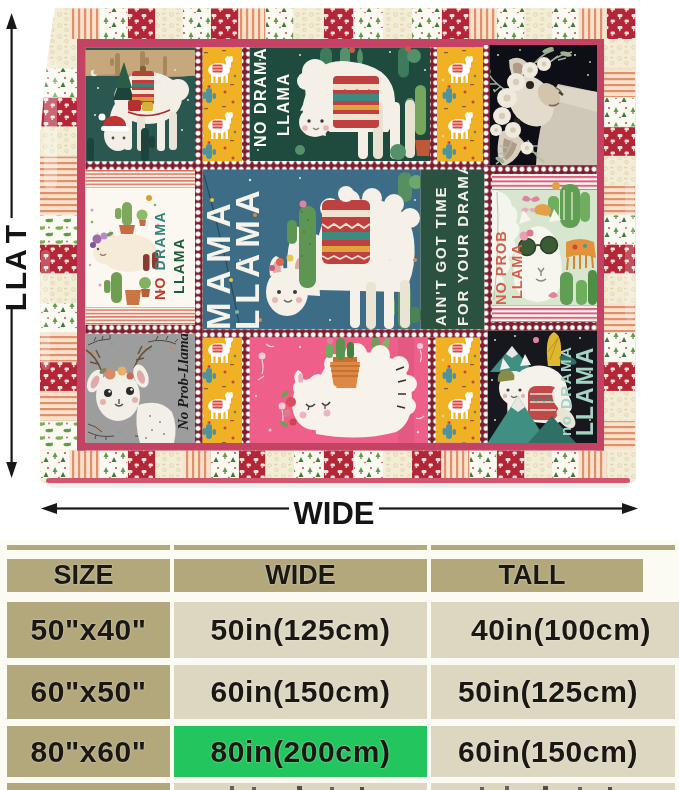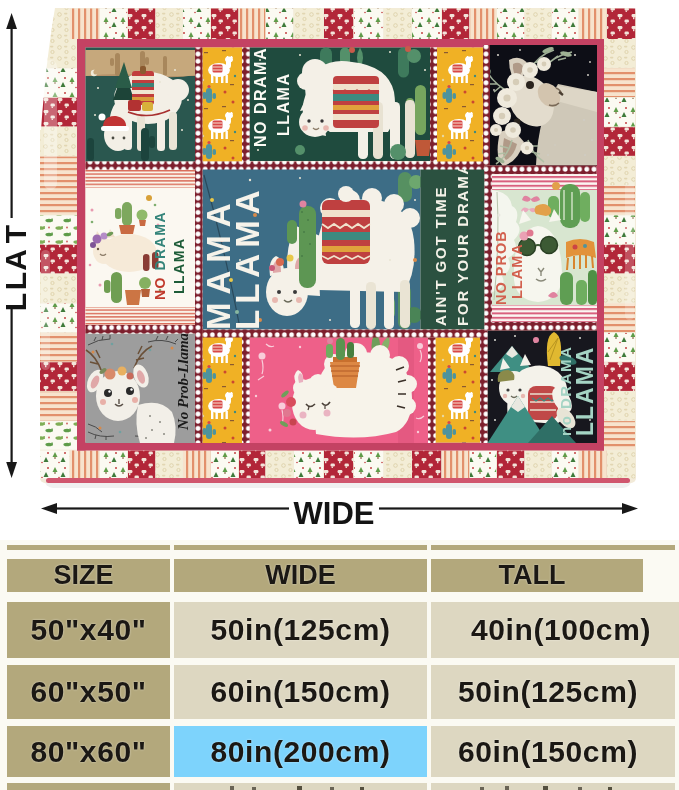--- a/index.html
+++ b/index.html
@@ -856,21 +856,21 @@
 <div class="cell" style="left:431px;top:602px;width:270px;height:56px;background:#ddd7c1;font-size:30px;letter-spacing:0.6px;text-indent:-10px;">40in(100cm)</div>
 
 <div class="cell" style="left:7px;top:665px;width:163px;height:54px;background:#b3a87c;font-size:30px;letter-spacing:0.6px;">60"x50"</div>
 
 <div class="cell" style="left:174px;top:665px;width:253px;height:54px;background:#ddd7c1;font-size:30px;letter-spacing:0.6px;">60in(150cm)</div>
 
 <div class="cell" style="left:431px;top:665px;width:244px;height:54px;background:#ddd7c1;font-size:30px;letter-spacing:0.6px;text-indent:-10px;">50in(125cm)</div>
 
 <div class="cell" style="left:7px;top:726px;width:163px;height:51px;background:#b3a87c;font-size:30px;letter-spacing:0.6px;">80"x60"</div>
 
-<div class="cell" style="left:174px;top:726px;width:253px;height:51px;background:#7dd3fc;font-size:30px;letter-spacing:0.6px;">80in(200cm)</div>
+<div class="cell" style="left:174px;top:726px;width:253px;height:51px;background:#22c55e;font-size:30px;letter-spacing:0.6px;">80in(200cm)</div>
 
 <div class="cell" style="left:431px;top:726px;width:244px;height:51px;background:#ddd7c1;font-size:30px;letter-spacing:0.6px;text-indent:-10px;">60in(150cm)</div>
 
 <div class="cell" style="left:7px;top:783px;width:163px;height:7px;background:#b3a87c;"></div>
 
 <div class="cell" style="left:174px;top:783px;width:253px;height:7px;background:#ddd7c1;"></div>
 
 <div class="cell" style="left:431px;top:783px;width:244px;height:7px;background:#ddd7c1;"></div>
 
 <div style="position:absolute;left:230px;top:786px;width:4px;height:4px;background:#6a6455;"></div>

